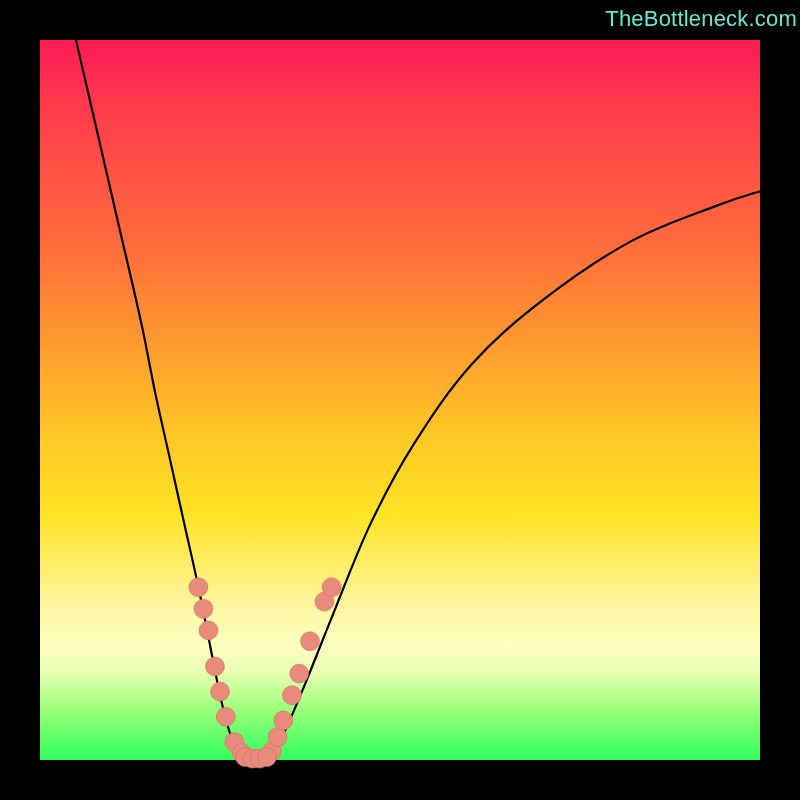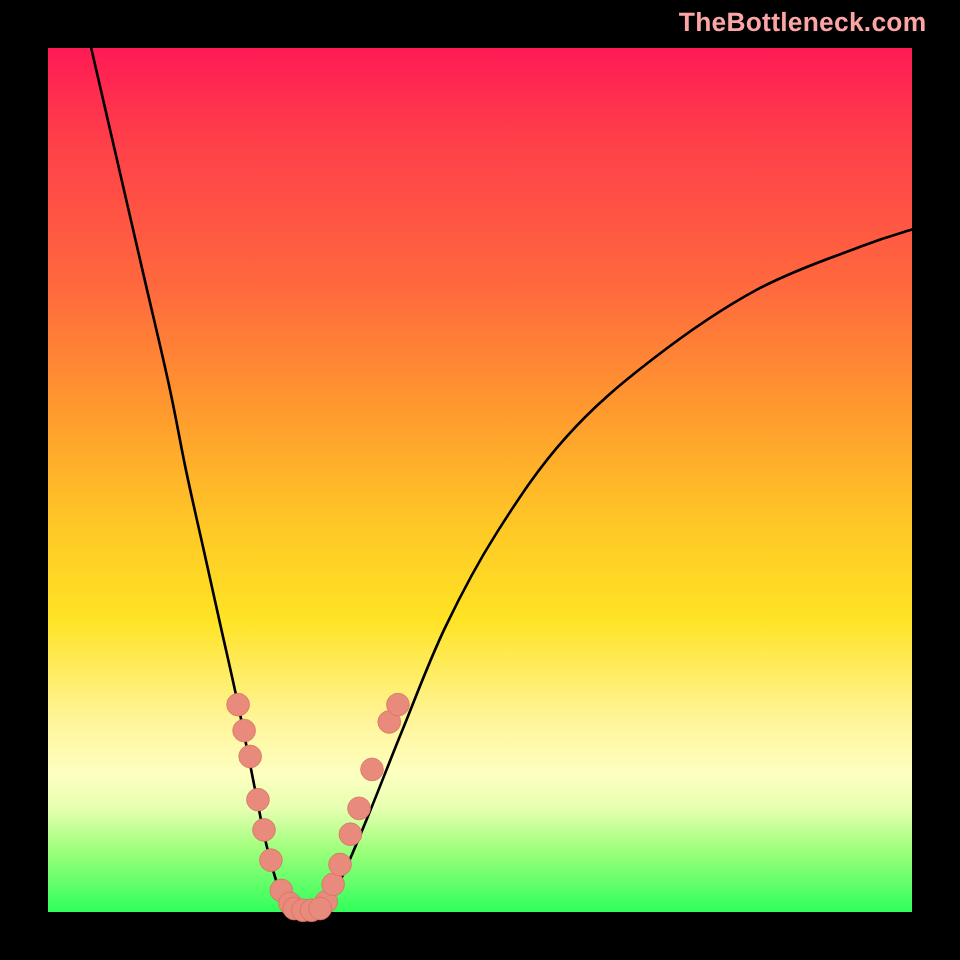--- a/index.html
+++ b/index.html
@@ -36,25 +36,25 @@
       #fff59b 78%,
       #fdffc0 84%,
       #e6ffb0 88%,
       #9bff7a 93%,
       #2fff5c 100%
     );
   }
   .watermark {
     position: absolute;
     top: 6px;
-    right: 28px;
-    color: #fca5a5;
+    right: 3px;
+    color: #5eead4;
     font-size: 22px;
     letter-spacing: 0.2px;
-    font-weight: 700;
+    font-weight: 400;
     user-select: none;
   }
   svg.curve {
     position: absolute;
     left: 0;
     top: 0;
     width: 720px;
     height: 720px;
     overflow: visible;
   }

